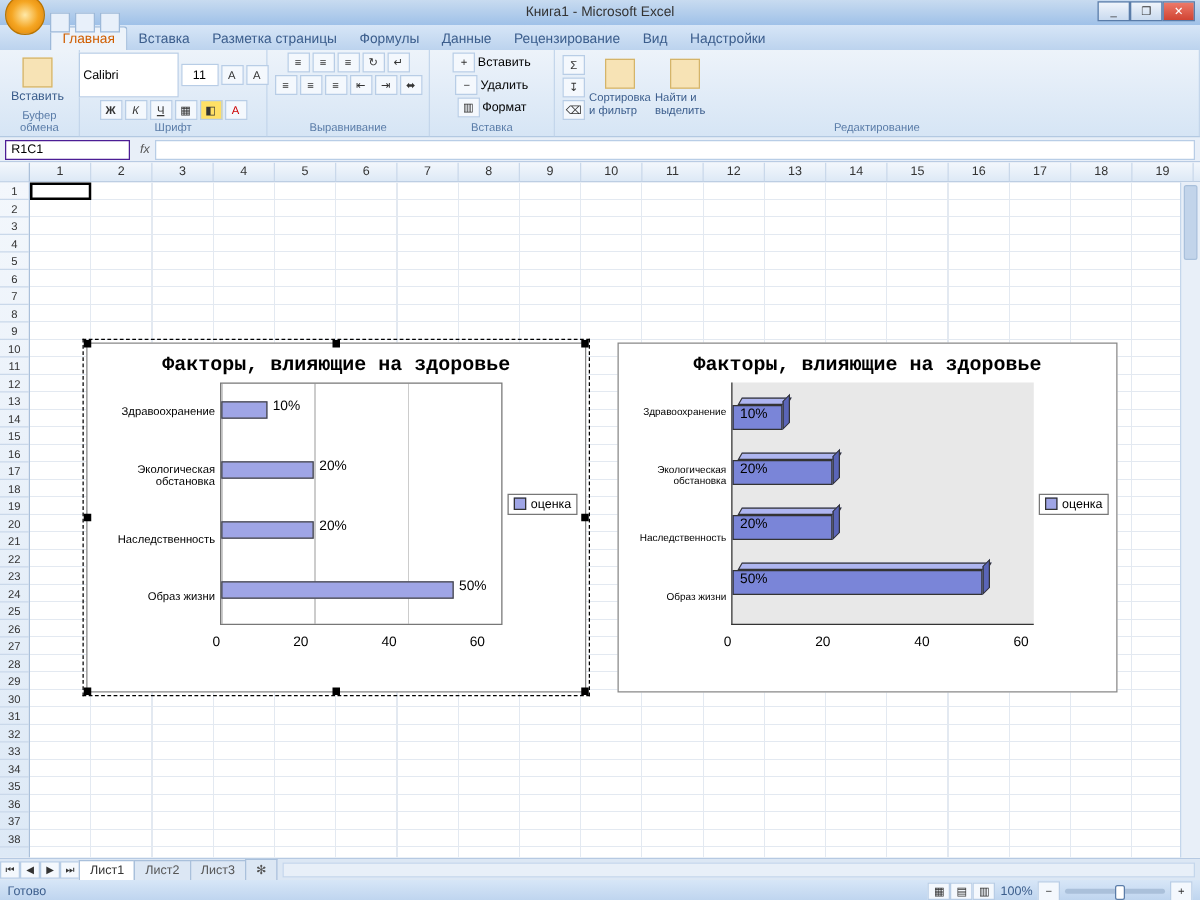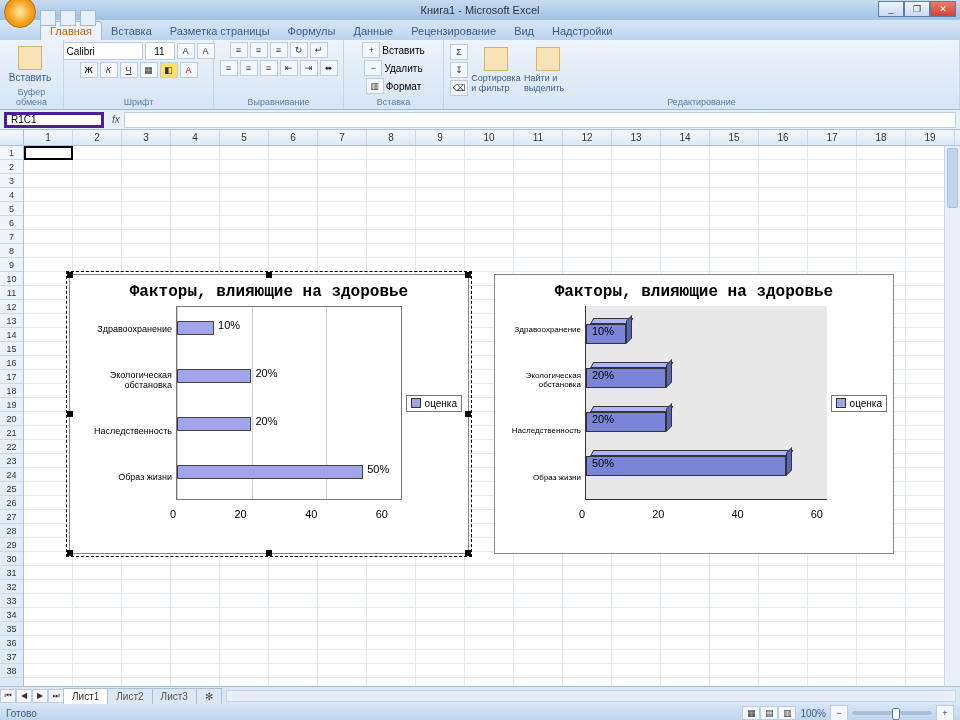--- a/index.html
+++ b/index.html
@@ -25,27 +25,27 @@
 
 .ribbon { height: 70px; background: linear-gradient(#edf3fa,#d6e5f5); border-bottom: 1px solid #9db9d9; display: flex; }
 .rgroup { border-right: 1px solid #c4d6eb; display: flex; flex-direction: column; justify-content: space-between; padding: 2px 6px 0 6px; }
 .rgroup-body { display: flex; align-items: center; gap: 4px; flex:1; }
 .rgroup-label { font-size: 9px; color: #5a7ca8; text-align: center; padding-bottom: 2px; }
 .big-btn { display: flex; flex-direction: column; align-items: center; gap: 2px; font-size: 10px; color:#3b5d8c; width:48px; }
 .big-btn .ico { width: 24px; height: 24px; background:#f7e3b5; border:1px solid #d4b46a; }
 .small-stack { display:flex; flex-direction:column; gap:2px; }
 .small-row { display:flex; gap:2px; align-items:center; }
 .sb { width:18px; height:16px; background:#f4f8fd; border:1px solid #b8cde6; font-size:9px; display:flex;align-items:center;justify-content:center; color:#333;}
-.font-name { width:80px; height:18px; border:1px solid #b8cde6; background:#fff; font-size:10px; padding:1px 3px; }
+.font-name { width:80px; height:36px; border:1px solid #b8cde6; background:#fff; font-size:10px; padding:1px 3px; }
 .font-size { width:30px; height:18px; border:1px solid #b8cde6; background:#fff; font-size:10px; text-align:center; }
 .combo { height:18px; border:1px solid #b8cde6; background:#fff; font-size:10px; padding:1px 3px; width:70px;}
 
 
 .formula-row { height: 20px; background:#e8eff8; border-bottom:1px solid #a9c0db; display:flex; align-items:center; }
-.name-box { width:100px; border:3px solid #4c1d95; height:16px; margin:0 4px; background:#fff; font-size:10px; padding:1px 4px; }
+.name-box { width:100px; border:1px solid #4c1d95; height:16px; margin:0 4px; background:#fff; font-size:10px; padding:1px 4px; }
 .fx-label { font-size:10px; font-style:italic; color:#555; margin:0 4px; }
 .formula-bar { flex:1; border:1px solid #b8cde6; height:16px; background:#fff; margin-right:4px; }
 
 
 .grid-wrap { position: relative; height: 556px; background:#fff; overflow:hidden; }
 .col-headers { height:16px; background:linear-gradient(#f3f7fc,#dde9f6); border-bottom:1px solid #aac0da; display:flex; }
 .corner { width:24px; border-right:1px solid #aac0da; background:linear-gradient(#f3f7fc,#dde9f6);}
 .col-h { width:49px; border-right:1px solid #c9d8ea; font-size:10px; text-align:center; color:#333; line-height:16px; }
 .rows-area { display:flex; height:540px; }
 .row-headers { width:24px; background:linear-gradient(#f3f7fc,#dde9f6); border-right:1px solid #aac0da; }

